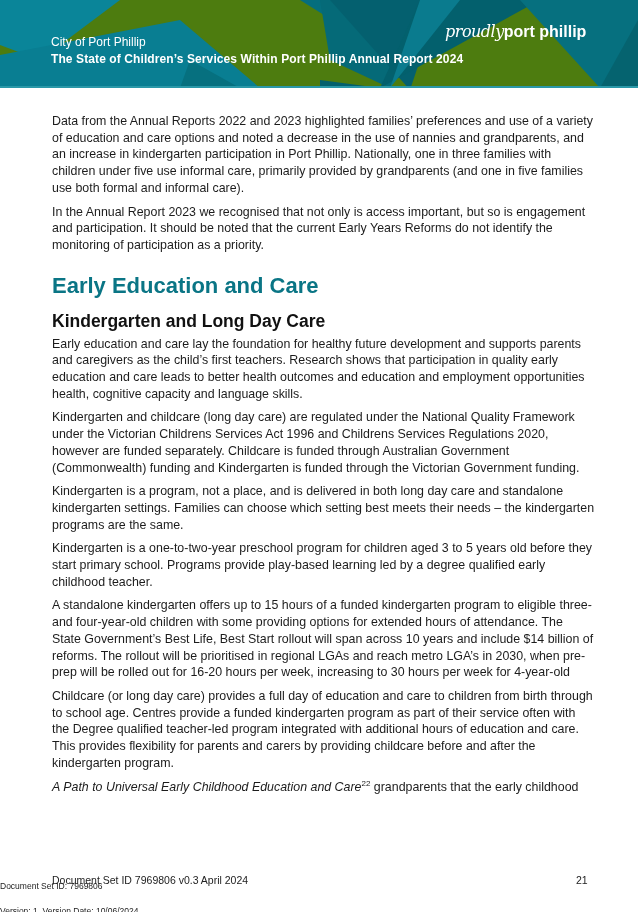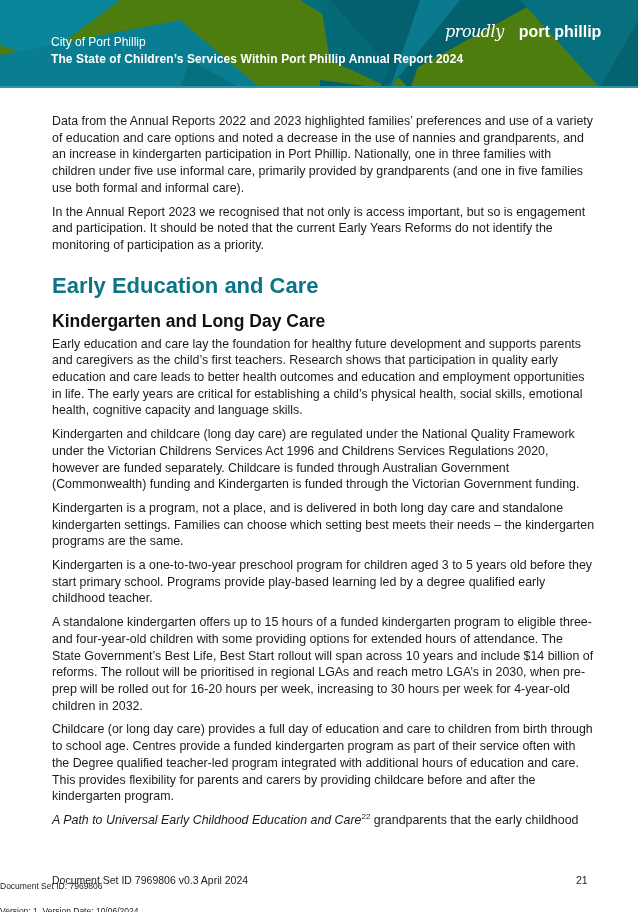--- a/index.html
+++ b/index.html
@@ -24,21 +24,21 @@
     position: absolute; left: 51px; top: 52px; font-size: 12px; font-weight: bold; color: #ffffff;
     letter-spacing: 0.1px;
   }
   .logo {
     position: absolute; left: 445px; top: 22px; color: #ffffff; white-space: nowrap;
   }
   .logo .script {
     font-family: "DejaVu Serif", serif; font-style: italic; font-size: 16px; letter-spacing: -0.5px;
   }
   .logo .bold {
-    font-family: "Liberation Sans", sans-serif; font-weight: bold; font-size: 16px; margin-left: 15px;
+    font-family: "Liberation Sans", sans-serif; font-weight: bold; font-size: 16px; margin-left: 0;
   }
   .content {
     position: absolute; left: 52px; top: 113px; width: 545px;
   }
   p.para {
     margin: 0 0 7px 0; font-size: 12.4px; line-height: 16.7px; color: #1c1c1c;
   }
   p.para .ln { display: block; white-space: nowrap; }
   h1.h1 {
     margin: 17px 0 0 0; font-size: 22px; line-height: 30px; font-weight: bold; color: #0a7585;
@@ -102,21 +102,20 @@
     <span class="ln">monitoring of participation as a priority.</span>
   </p>
 
   <h1 class="h1">Early Education and Care</h1>
   <h2 class="h2">Kindergarten and Long Day Care</h2>
 
   <p class="para">
     <span class="ln">Early education and care lay the foundation for healthy future development and supports parents</span>
     <span class="ln">and caregivers as the child’s first teachers. Research shows that participation in quality early</span>
     <span class="ln">education and care leads to better health outcomes and education and employment opportunities</span>
-    <span class="ln">in life. The early years are critical for establishing a child’s physical health, social skills, emotional</span>
     <span class="ln">health, cognitive capacity and language skills.</span>
   </p>
   <p class="para">
     <span class="ln">Kindergarten and childcare (long day care) are regulated under the National Quality Framework</span>
     <span class="ln">under the Victorian Childrens Services Act 1996 and Childrens Services Regulations 2020,</span>
     <span class="ln">however are funded separately. Childcare is funded through Australian Government</span>
     <span class="ln">(Commonwealth) funding and Kindergarten is funded through the Victorian Government funding.</span>
   </p>
   <p class="para">
     <span class="ln">Kindergarten is a program, not a place, and is delivered in both long day care and standalone</span>
@@ -127,21 +126,20 @@
     <span class="ln">Kindergarten is a one-to-two-year preschool program for children aged 3 to 5 years old before they</span>
     <span class="ln">start primary school. Programs provide play-based learning led by a degree qualified early</span>
     <span class="ln">childhood teacher.</span>
   </p>
   <p class="para">
     <span class="ln">A standalone kindergarten offers up to 15 hours of a funded kindergarten program to eligible three-</span>
     <span class="ln">and four-year-old children with some providing options for extended hours of attendance. The</span>
     <span class="ln">State Government’s Best Life, Best Start rollout will span across 10 years and include $14 billion of</span>
     <span class="ln">reforms. The rollout will be prioritised in regional LGAs and reach metro LGA’s in 2030, when pre-</span>
     <span class="ln">prep will be rolled out for 16-20 hours per week, increasing to 30 hours per week for 4-year-old</span>
-    <span class="ln">children in 2032.</span>
   </p>
   <p class="para">
     <span class="ln">Childcare (or long day care) provides a full day of education and care to children from birth through</span>
     <span class="ln">to school age. Centres provide a funded kindergarten program as part of their service often with</span>
     <span class="ln">the Degree qualified teacher-led program integrated with additional hours of education and care.</span>
     <span class="ln">This provides flexibility for parents and carers by providing childcare before and after the</span>
     <span class="ln">kindergarten program.</span>
   </p>
   <p class="para">
     <span class="ln"><span class="italic">A Path to Universal Early Childhood Education and Care</span><sup>22</sup><span> grandparents that the early childhood</span></span>

